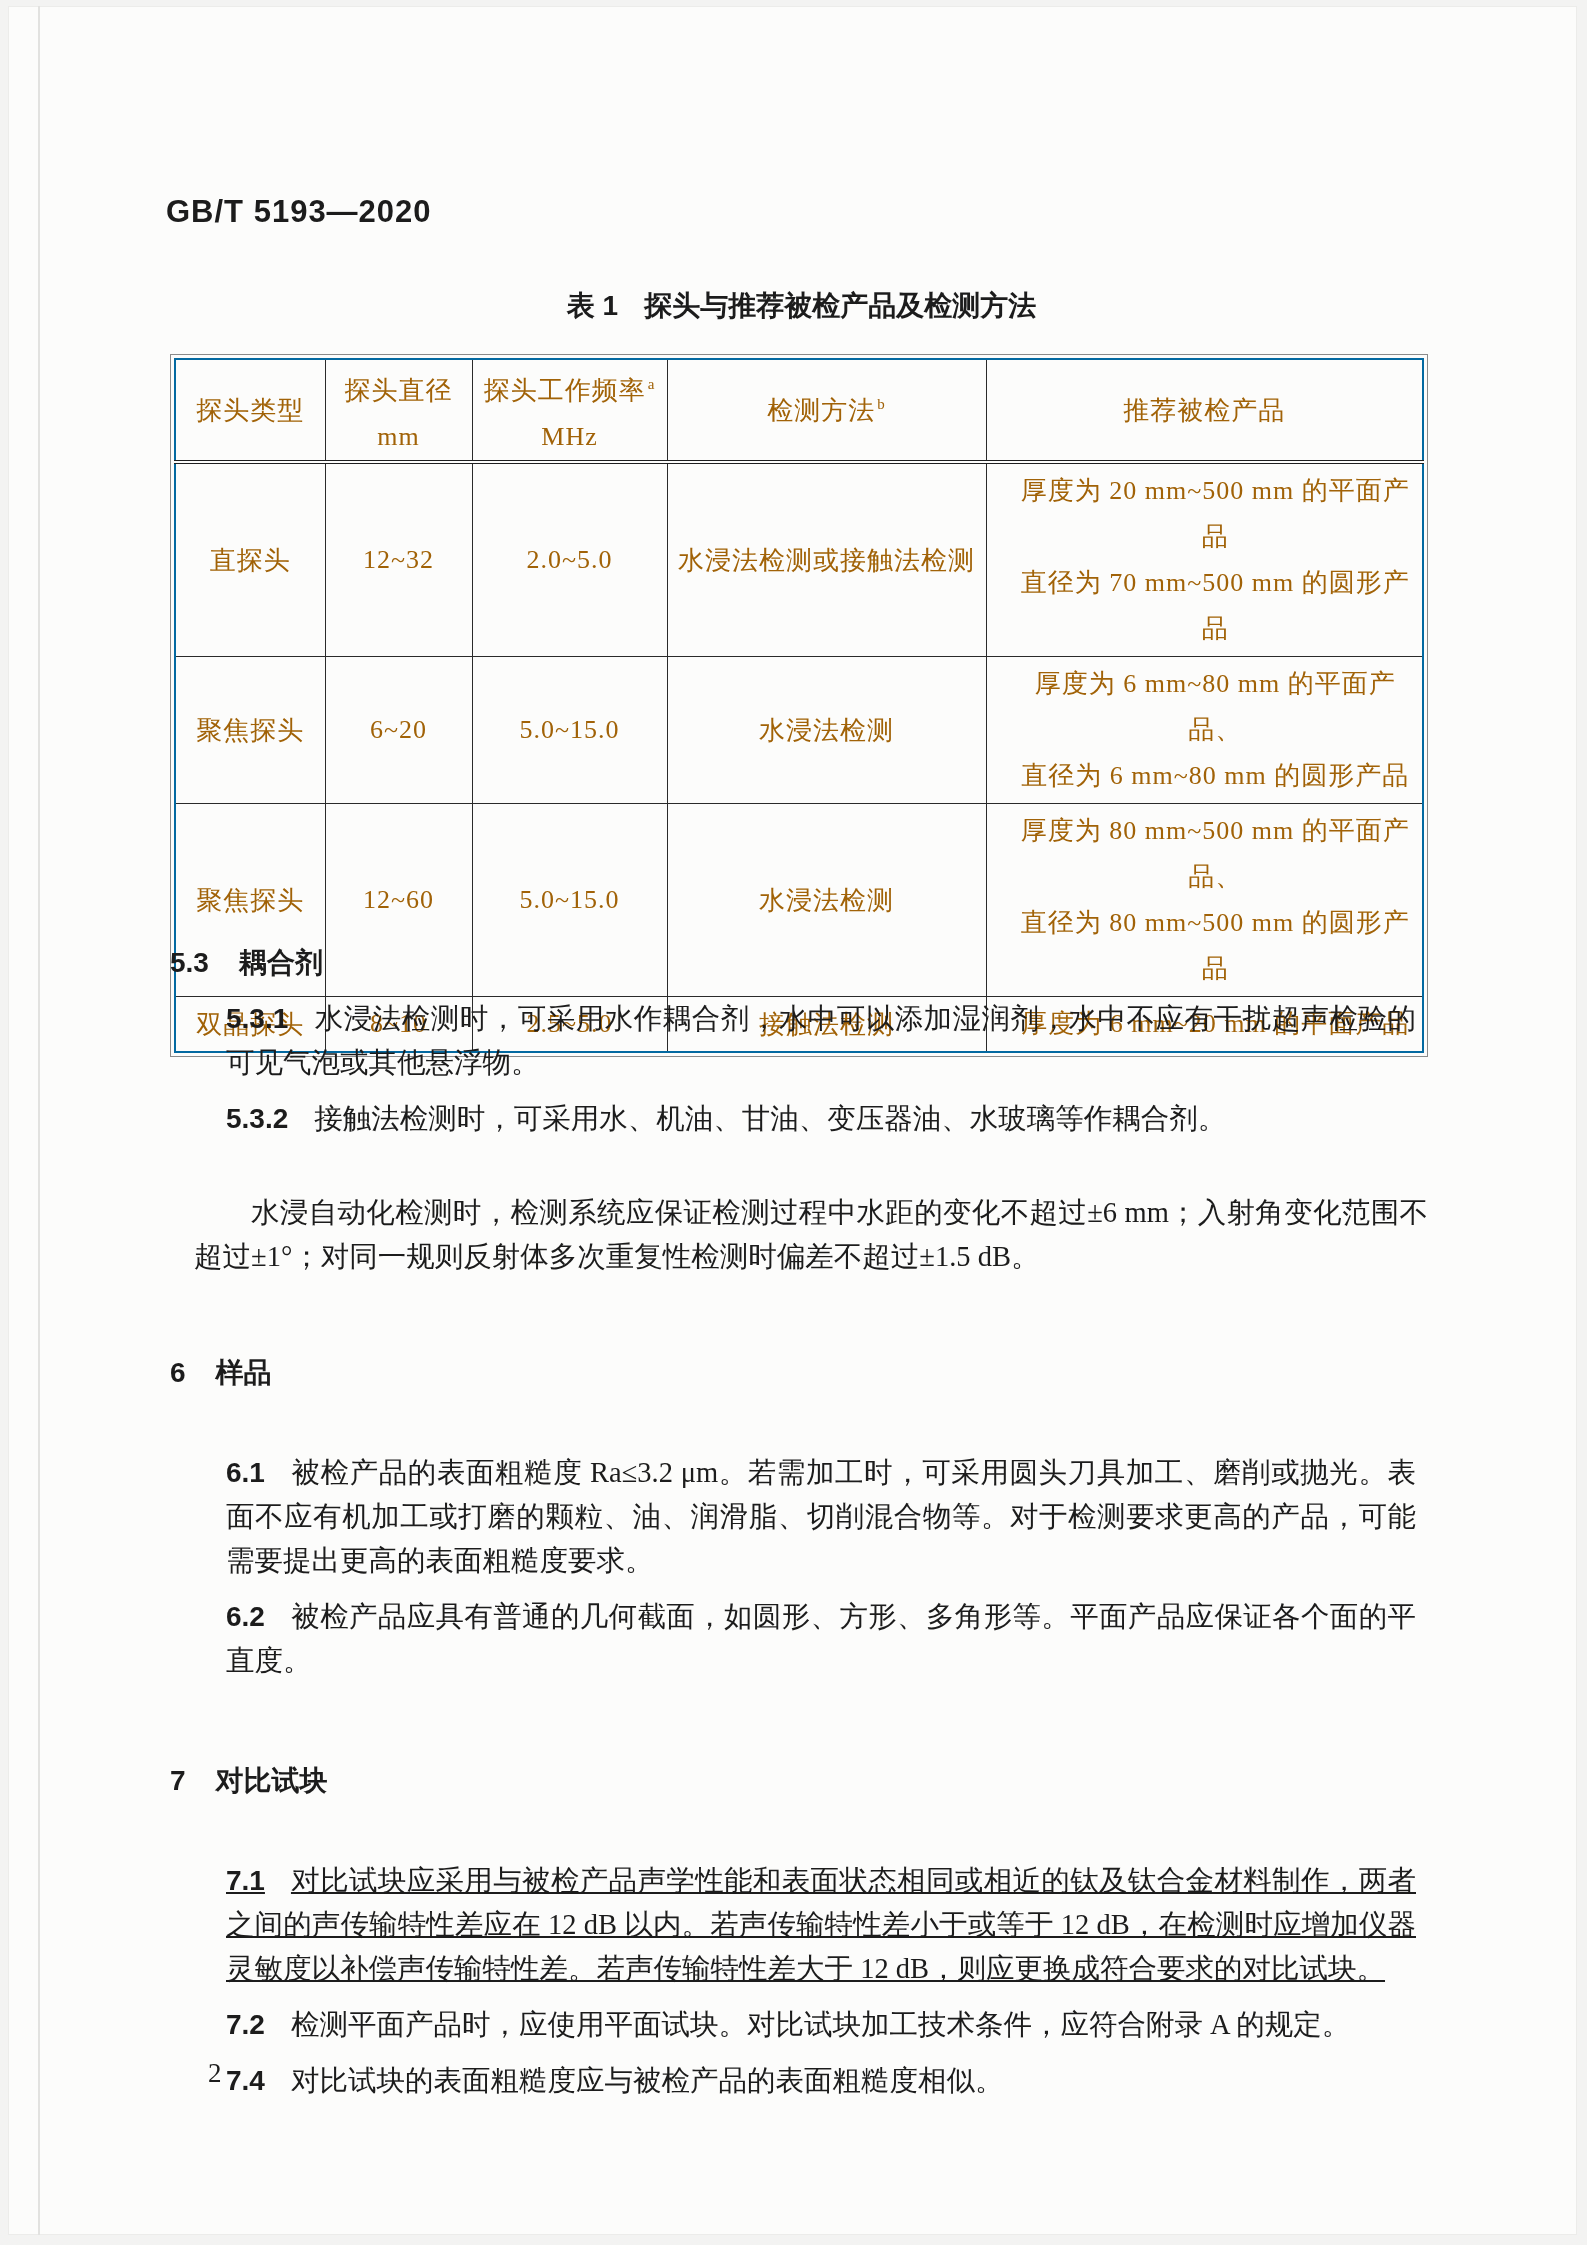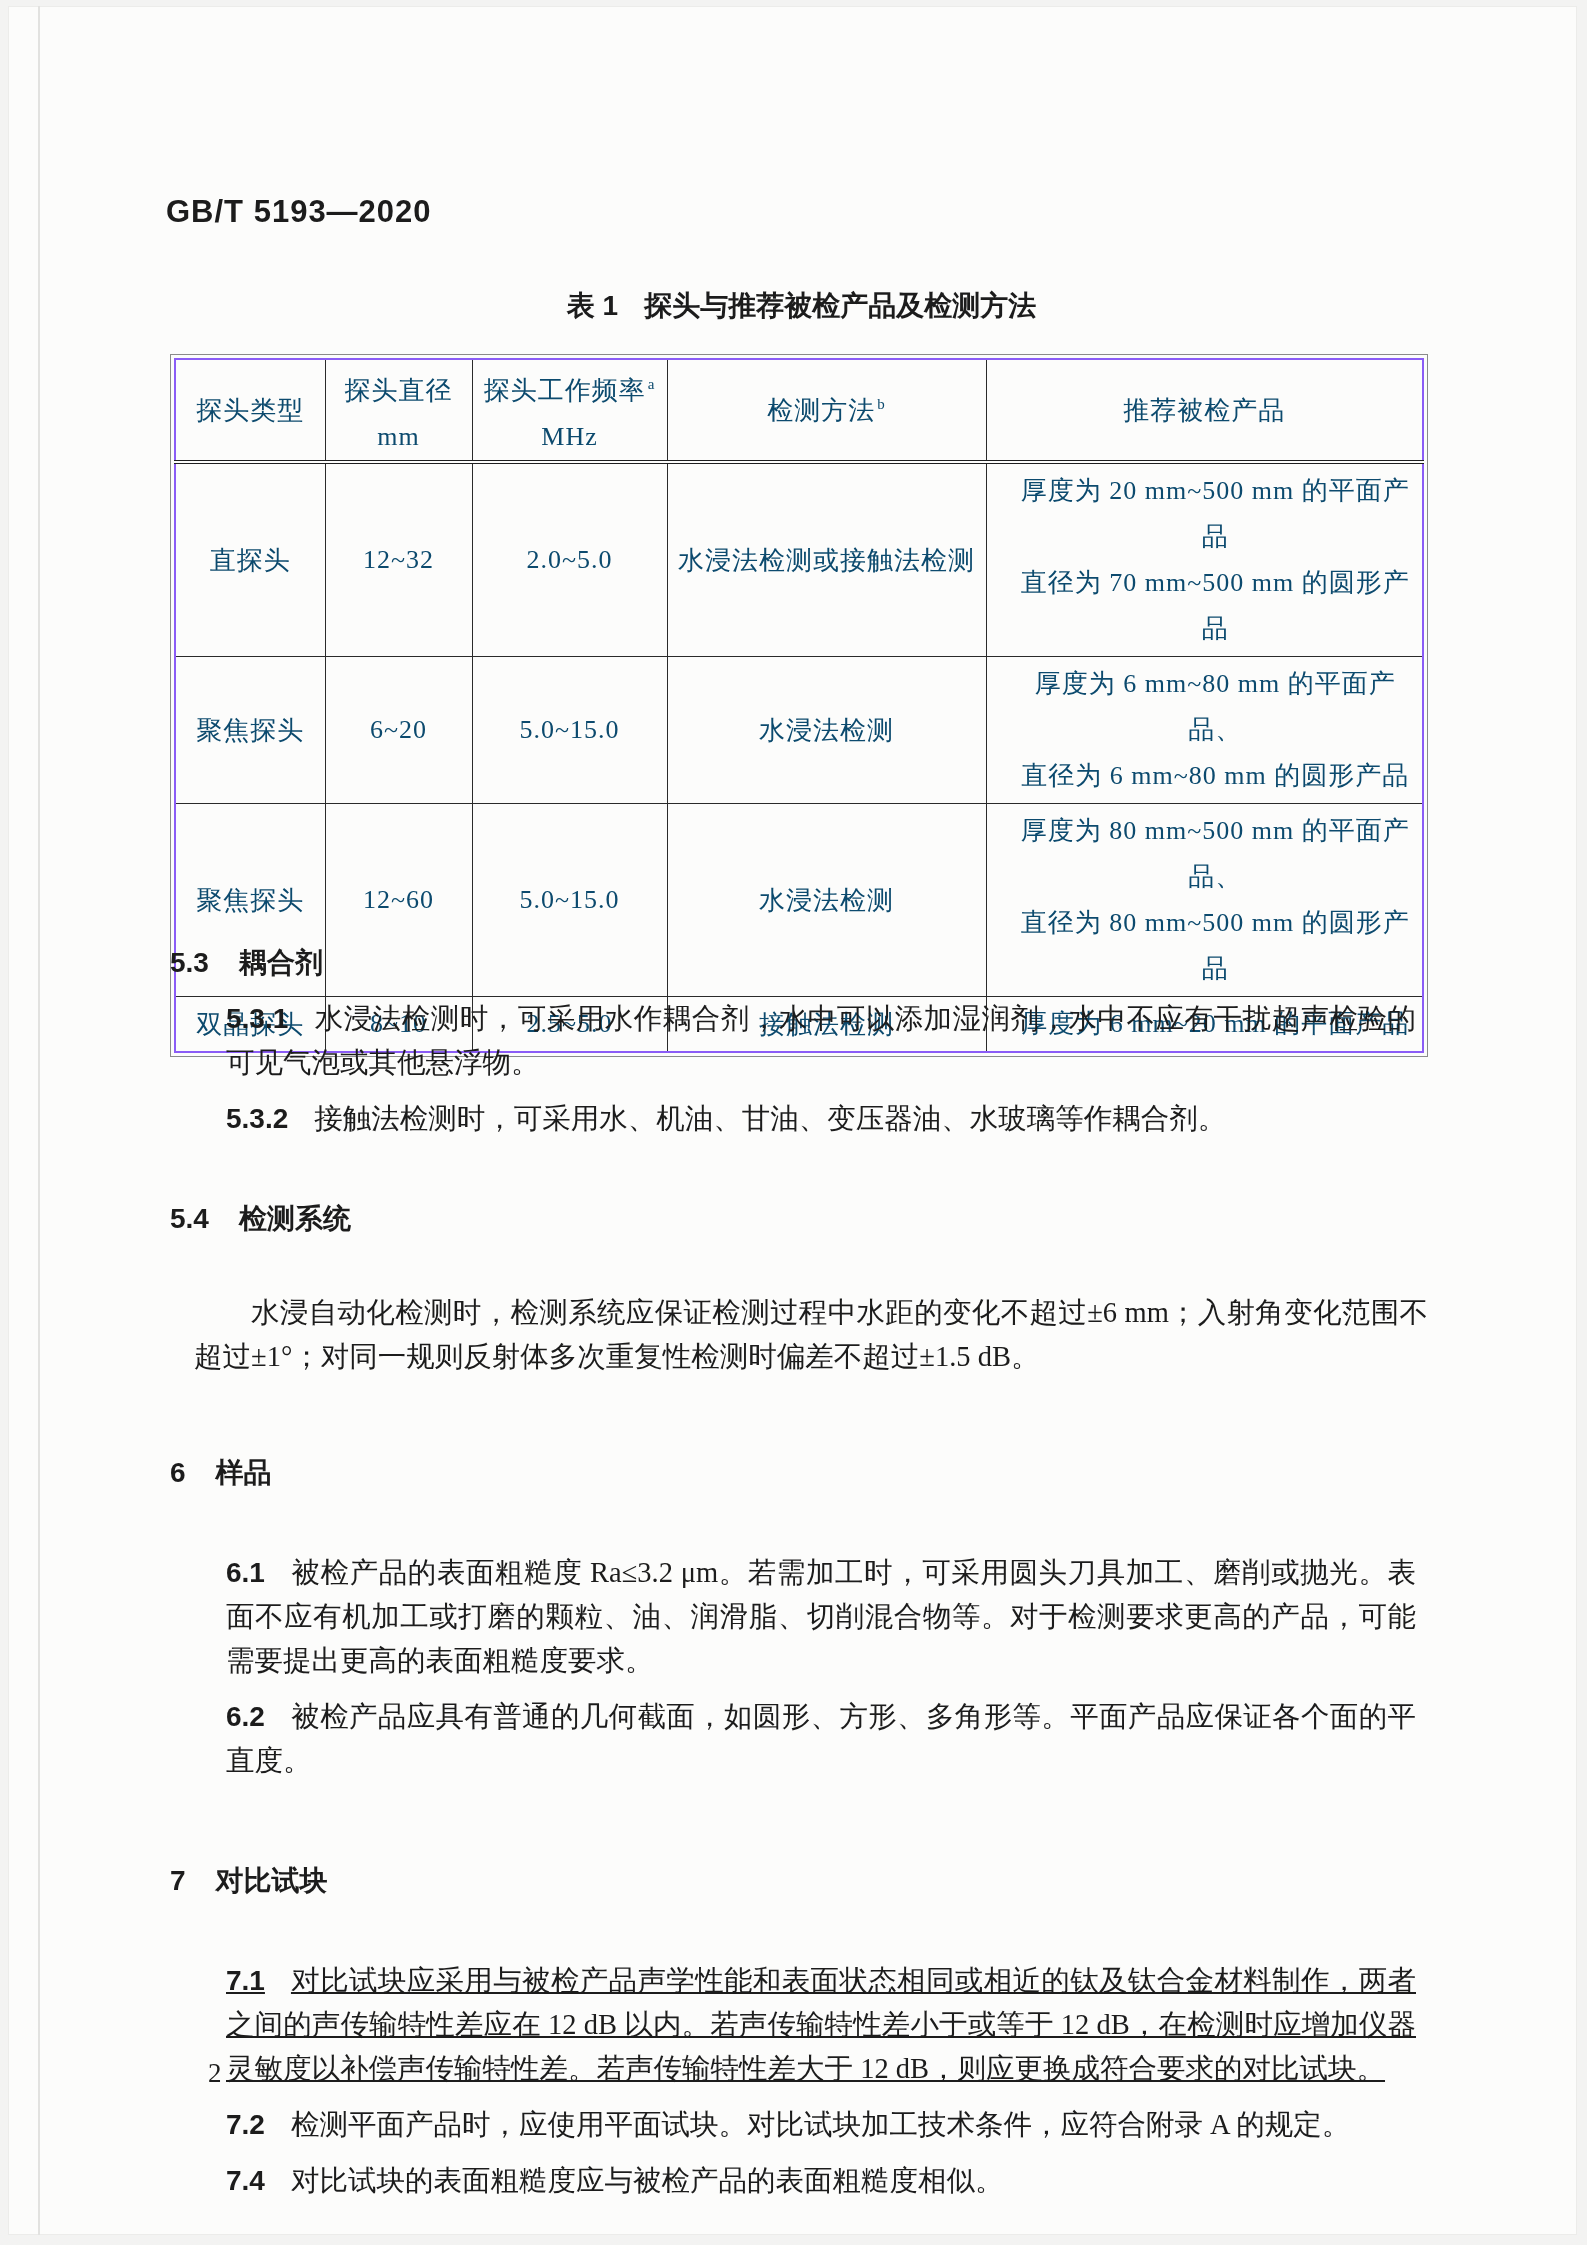--- a/index.html
+++ b/index.html
@@ -27,22 +27,22 @@
   .table-title{
     position:absolute;left:0;top:281px;width:1587px;
     text-align:center;
     font-family:"Liberation Sans","DejaVu Sans",sans-serif;
     font-weight:bold;font-size:28px;
   }
   .table-title .gap{margin-left:26px;}
   table.t1{
     position:absolute;left:166px;top:352px;width:1248px;
     border-collapse:collapse;table-layout:fixed;
-    font-size:26px;color:#0c4a6e;
-    border:2px solid #8b5cf6;
+    font-size:26px;color:#a16207;
+    border:2px solid #0369a1;
     outline:1px solid #8a8a8a;outline-offset:3px;
     background:#fcfcfb;
   }
   .t1 col.c1{width:150px;} .t1 col.c2{width:147px;} .t1 col.c3{width:195px;}
   .t1 col.c4{width:319px;} .t1 col.c5{width:437px;}
   .t1 th,.t1 td{
     border:1px solid #2a2a2a;
     text-align:center;vertical-align:middle;
     font-weight:normal;padding:4px 6px;
     letter-spacing:1px;
@@ -176,23 +176,20 @@
       <span>5.3</span><span class="t">耦合剂</span>
     </div>
 
     <p class="clause m-after-h">
       <span class="cnum">5.3.1</span><span>水浸法检测时，可采用水作耦合剂，水中可以添加湿润剂，水中不应有干扰超声检验的可见气泡或其他悬浮物。</span>
     </p>
     <p class="clause m-small">
       <span class="cnum">5.3.2</span><span>接触法检测时，可采用水、机油、甘油、变压器油、水玻璃等作耦合剂。</span>
     </p>
 
-    <div class="sec-h" style="margin-top:56px;">
-      <span>5.4</span><span class="t">检测系统</span>
-    </div>
     <p class="indent2 m-after-h">水浸自动化检测时，检测系统应保证检测过程中水距的变化不超过±6 mm；入射角变化范围不超过±1°；对同一规则反射体多次重复性检测时偏差不超过±1.5 dB。</p>
 
     <div class="sec-h" style="margin-top:72px;">
       <span>6</span><span class="t">样品</span>
     </div>
     <p class="clause" style="margin-top:56px;">
       <span class="cnum">6.1</span><span>被检产品的表面粗糙度 Ra≤3.2 μm。若需加工时，可采用圆头刀具加工、磨削或抛光。表面不应有机加工或打磨的颗粒、油、润滑脂、切削混合物等。对于检测要求更高的产品，可能需要提出更高的表面粗糙度要求。</span>
     </p>
     <p class="clause m-small">
       <span class="cnum">6.2</span><span>被检产品应具有普通的几何截面，如圆形、方形、多角形等。平面产品应保证各个面的平直度。</span>

